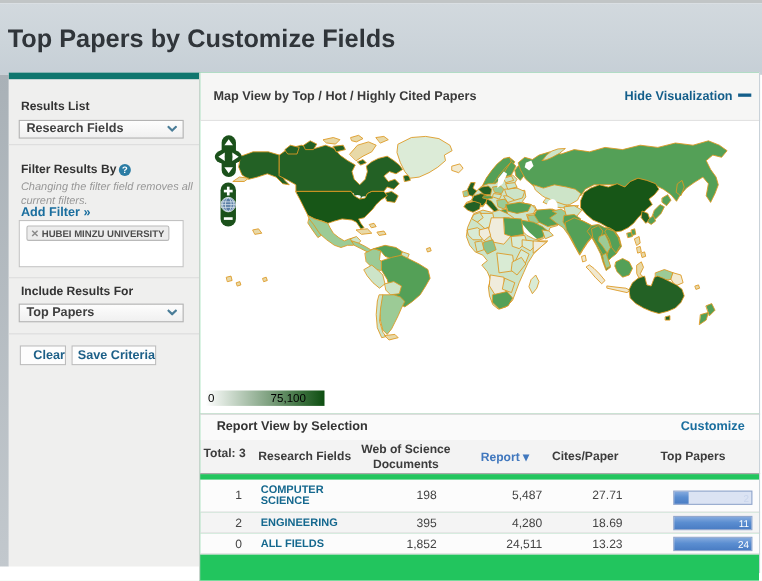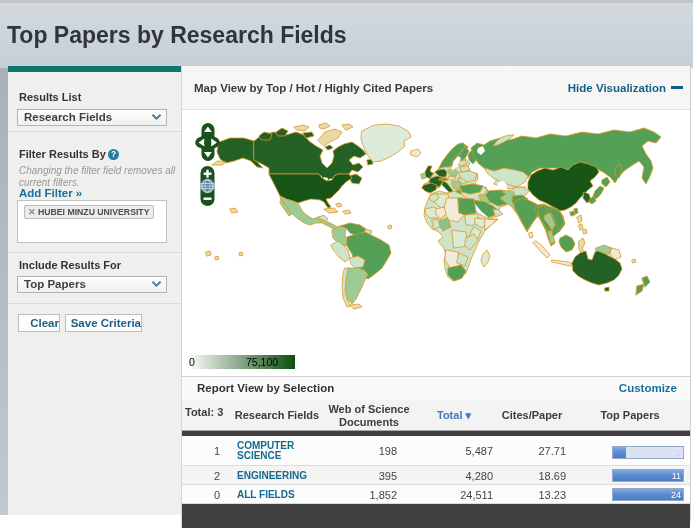--- a/index.html
+++ b/index.html
@@ -23,21 +23,21 @@
 .divider { position:absolute; left:0; width:173px; height:1px; background:#dcdcdc; }
 #qmark { position:absolute; left:100px; top:77px; width:11px; height:11px; border-radius:50%; background:#2b7ca4; color:#fff; font-size:8.5px; font-weight:bold; text-align:center; line-height:11px; }
 .sb-italic { position:absolute; left:11px; font-size:10px; font-style:italic; color:#979797; line-height:11.5px; width:170px; }
 .sb-link { position:absolute; left:11px; font-size:11.5px; font-weight:bold; color:#1a6e9e; }
 #filterbox { position:absolute; left:9px; top:128px; width:150px; height:43px; background:#fff; border:1px solid #c2c2c2; }
 #tag { position:absolute; left:6px; top:4px; height:14px; background:#ececec; border:1px solid #b9b9b9; border-radius:2px; font-size:8.7px; font-weight:bold; color:#4d4d4d; line-height:12px; padding:0 4px 0 3px; white-space:nowrap; }
 #tag .x { color:#8a8a8a; font-size:9px; }
 .btn { position:absolute; height:18px; background:#fdfdfd; border:1px solid #bcbcbc; color:#1c5f87; font-size:11.5px; font-weight:bold; text-align:right; line-height:16px; }
 
 
-#main { left:181px; top:66px; width:509px; height:462px; background:#404040; border-left:1px solid #d6d6d6; }
+#main { left:181px; top:66px; width:509px; height:462px; background:#22c55e; border-left:1px solid #d6d6d6; }
 #maphead { position:absolute; left:0; top:0; width:509px; height:44px; background:#f6f6f5; border-bottom:1px solid #e2e2e2; }
 #maphead .t { position:absolute; left:12px; top:16px; font-size:11.5px; font-weight:bold; color:#3a3a3a; }
 #hideviz { position:absolute; right:8px; top:16px; font-size:11.5px; font-weight:bold; color:#135e8a; }
 #hideviz .dash { display:inline-block; width:12px; height:3px; background:#135e8a; vertical-align:middle; margin-left:5px; margin-bottom:2px; }
 #maparea { position:absolute; left:0; top:44px; width:509px; height:266px; background:#fff; }
 
 
 #reportbar { position:absolute; left:0; top:310px; width:509px; height:24px; background:#fafafa; border-top:1px solid #d0d0d0; }
 #reportbar .t { position:absolute; left:15px; top:5px; font-size:11.5px; font-weight:bold; color:#333; }
 #reportbar .c { position:absolute; right:14px; top:5px; font-size:11.5px; font-weight:bold; color:#1a6e9e; }
@@ -52,21 +52,21 @@
 .row .v3 { position:absolute; left:320px; width:64px; text-align:right; }
 .bar { position:absolute; left:430px; width:72px; height:13px; border:1px solid #94a8cc; background:#dbe3f3; }
 .bar .fill { position:absolute; left:0; top:0; height:11px; background:linear-gradient(180deg,#85aade 0%,#5b8ed1 45%,#4a7dc4 100%); }
 .bar .bv { position:absolute; right:2px; top:1px; font-size:9px; color:#fff; }
 #rightline { left:690px; top:66px; width:1px; height:455px; background:#c9d2d9; }
 </style>
 </head>
 <body>
 <div class="abs" id="topstrip"></div>
 <div class="abs" id="band">
-    <h1>Top Papers by Research Fields</h1>
+    <h1>Top Papers by Customize Fields</h1>
   </div>
 <div class="abs" id="leftstrip"></div>
 
 <div class="abs" id="sidebar">
   <div class="sb-label" style="top:19px;">Results List</div>
   <div class="sel" style="top:37px;">Research Fields<span class="chev">
         <svg width="9" height="6" viewBox="0 0 9 6">
           <path d="M0.5,0.8 L4.5,4.6 L8.5,0.8" fill="none" stroke="#4a7d98" stroke-width="2"></path>
         </svg>
       </span></div>
@@ -290,21 +290,21 @@
     </svg>
   </div>
   <div id="reportbar">
     <div class="t">Report View by Selection</div>
     <div class="c">Customize</div>
   </div>
   <div id="thead">
     <div style="left:3px; top:6px;">Total: 3</div>
     <div style="left:40px; top:9px; width:110px; text-align:center;">Research Fields</div>
     <div style="left:137px; top:3px; width:100px; text-align:center; line-height:13px;">Web of Science<br>Documents</div>
-    <div style="left:255px; top:9px;" class="cites-blue">Total ▾</div>
+    <div style="left:255px; top:9px;" class="cites-blue">Report ▾</div>
     <div style="left:310px; top:9px; width:80px; text-align:center;">Cites/Paper</div>
     <div style="left:403px; top:9px; width:90px; text-align:center;">Top Papers</div>
   </div>
   <div class="row" style="top:370px; height:30px; background:#fcfcfc; border-bottom:1px solid #dcdcdc;">
     <div class="num" style="top:9px;">1</div>
     <div class="name" style="top:5px;">COMPUTER SCIENCE</div>
     <div class="v1" style="top:9px;">198</div>
     <div class="v2" style="top:9px;">5,487</div>
     <div class="v3" style="top:9px;">27.71</div>
     <div class="bar" style="top:10px;">

